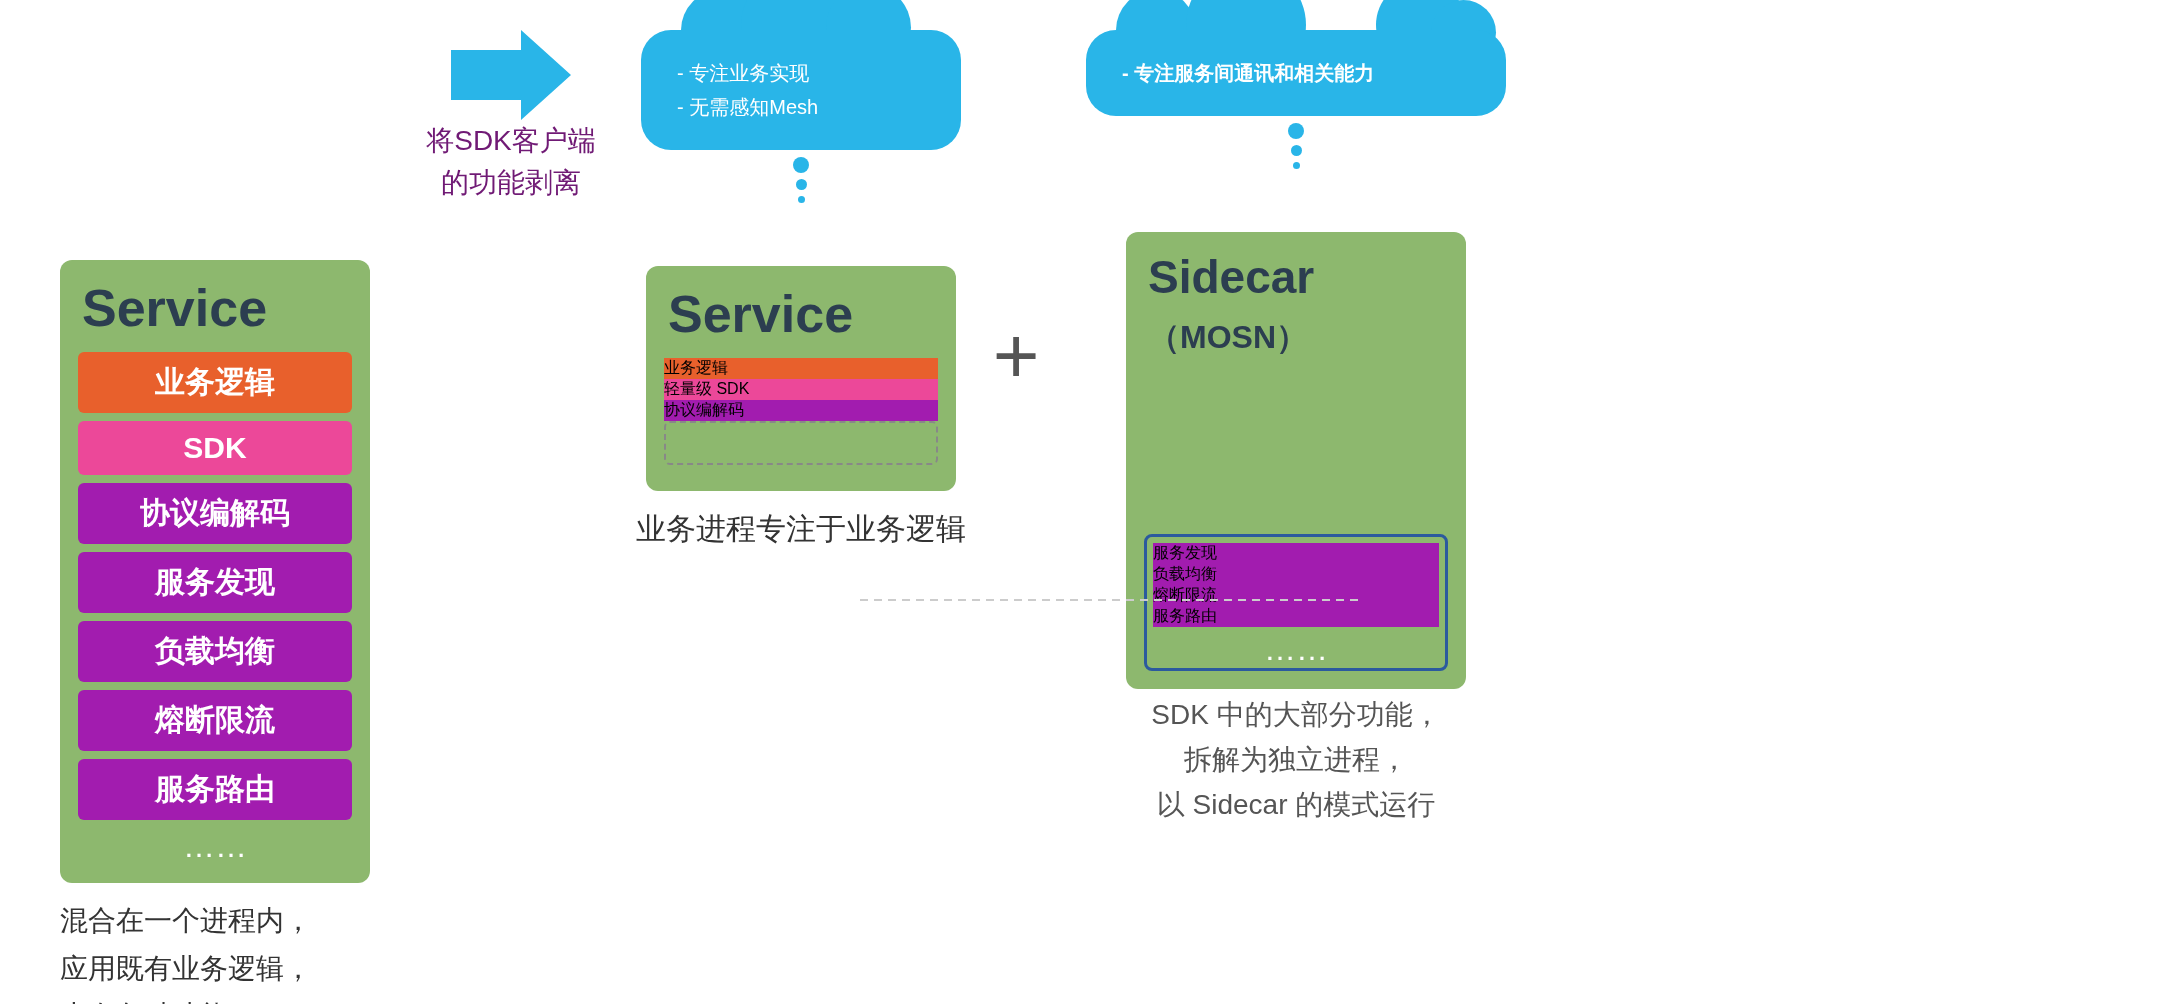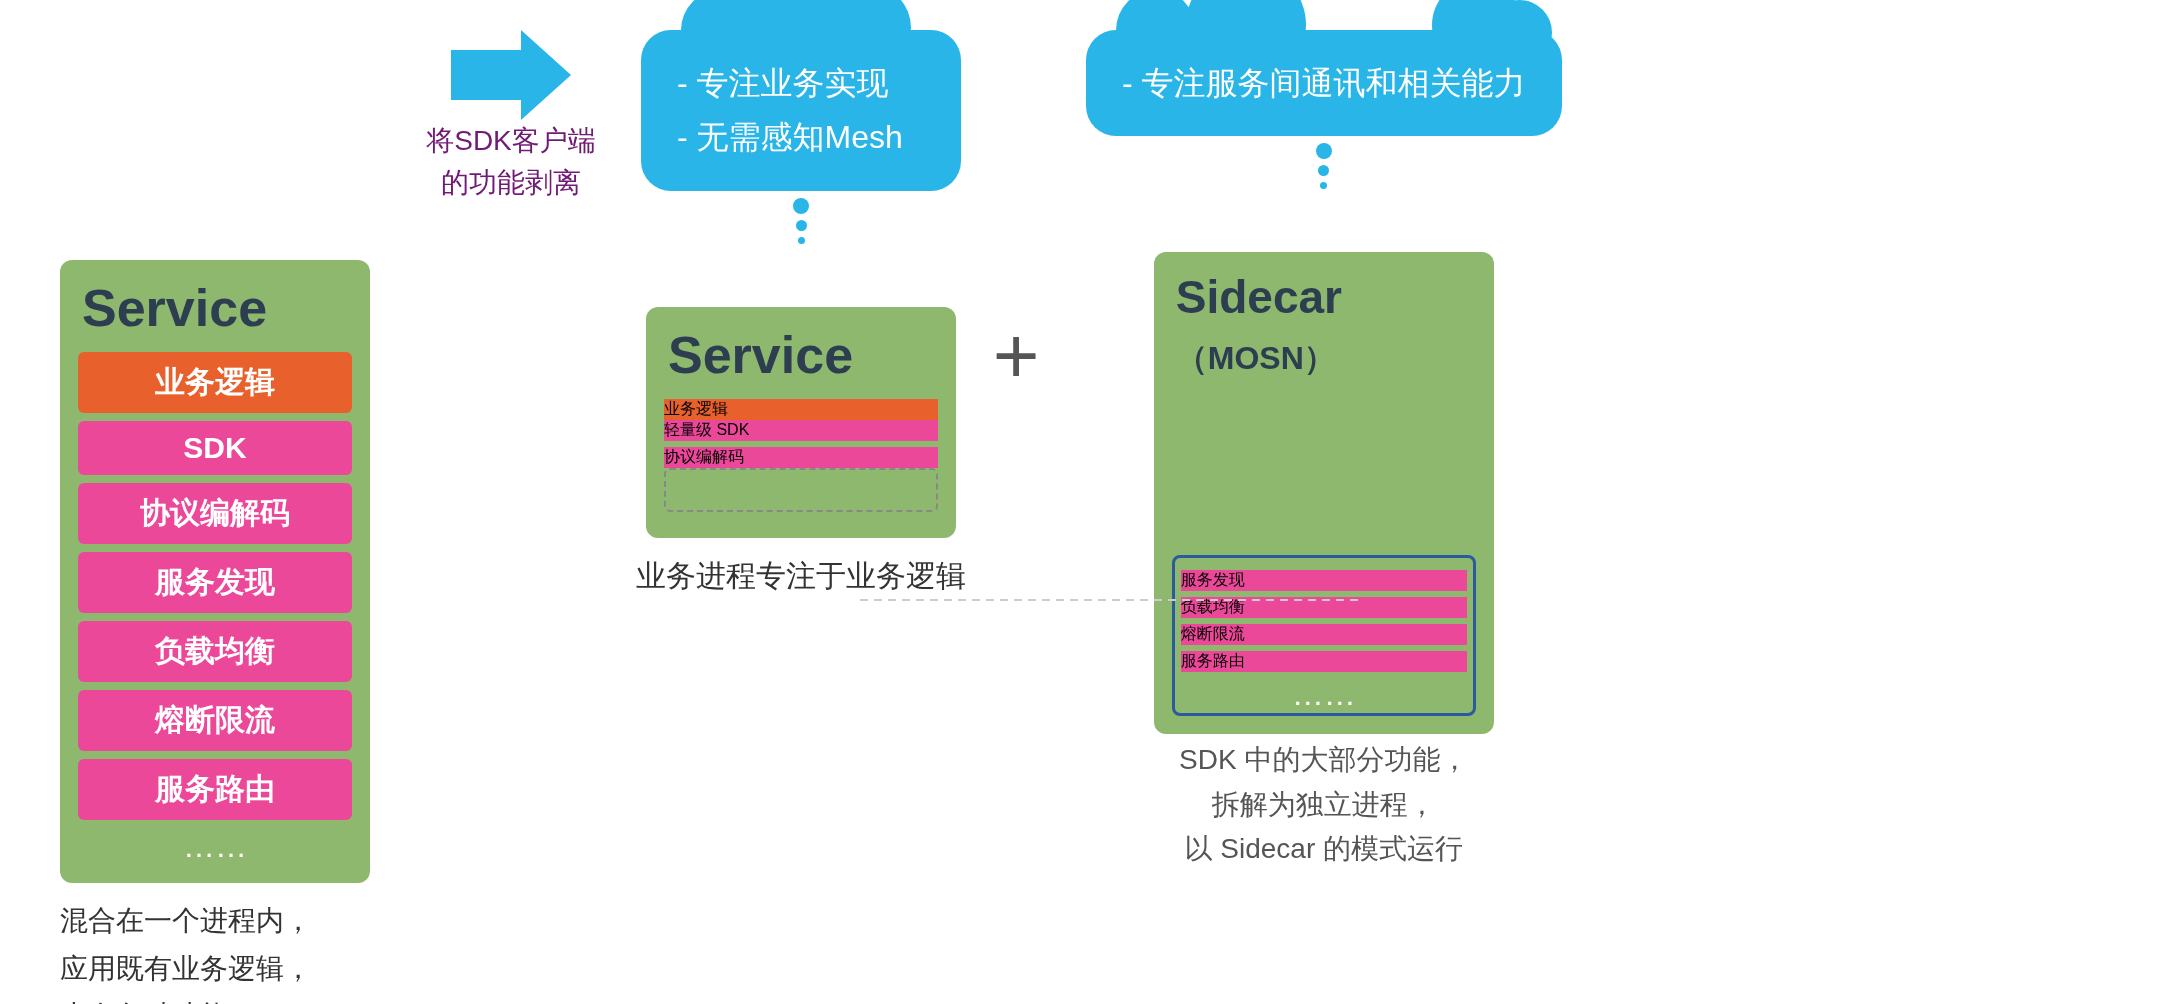--- a/index.html
+++ b/index.html
@@ -43,21 +43,21 @@
       border-radius: 6px;
       padding: 10px 0;
       text-align: center;
       font-size: 30px;
       color: #fff;
       margin-bottom: 8px;
       font-weight: bold;
     }
     .row-orange { background: #e8602c; }
     .row-blue-dark { background: #ec4899; }
-    .row-green { background: #ec4899; margin-top: 6px; }
+    .row-green { background: #a21caf; }
     .row-dots { color: #fff; background: transparent; font-size: 32px; text-align: center; margin-top: 4px; }
 
     
     .arrow-section {
       display: flex;
       flex-direction: column;
       align-items: center;
       justify-content: flex-end;
       padding-bottom: 240px;
       flex-shrink: 0;
@@ -154,21 +154,21 @@
       display: flex;
       flex-direction: column;
       align-items: center;
       padding-left: 30px;
       flex-shrink: 0;
     }
     .cloud-body {
       background: #29b5e8;
       border-radius: 30px;
       padding: 26px 36px;
-      font-size: 32px;
+      font-size: 20px;
       color: #fff;
       line-height: 1.7;
       position: relative;
       z-index: 1;
     }
 
     .layout-row {
       display: flex;
       flex-direction: row;
       align-items: flex-start;
@@ -243,21 +243,21 @@
 
       <div class="middle-label">业务进程专注于业务逻辑</div>
     </div>
 
     <div class="plus-section">
       <span>+</span>
     </div>
 
     <div class="col-right" style="padding-left:20px;">
 
-      <div style="position:relative;margin-bottom:60px;">
+      <div style="position:relative;margin-bottom:60px;font-weight:bold;">
         <div style="position:absolute;top:-40px;left:30px;width:80px;height:80px;background:#29b5e8;border-radius:50%;z-index:0;"></div>
         <div style="position:absolute;top:-65px;left:100px;width:120px;height:120px;background:#29b5e8;border-radius:50%;z-index:0;"></div>
         <div style="position:absolute;top:-50px;right:40px;width:90px;height:90px;background:#29b5e8;border-radius:50%;z-index:0;"></div>
         <div style="position:absolute;top:-30px;right:10px;width:65px;height:65px;background:#29b5e8;border-radius:50%;z-index:0;"></div>
         <div class="cloud-body" style="position:relative;z-index:1;min-width:420px;">
           <div>- 专注服务间通讯和相关能力</div>
         </div>
 
         <div style="display:flex;flex-direction:column;align-items:center;margin-top:4px;">
           <div style="width:16px;height:16px;background:#29b5e8;border-radius:50%;margin:3px auto;"></div>

